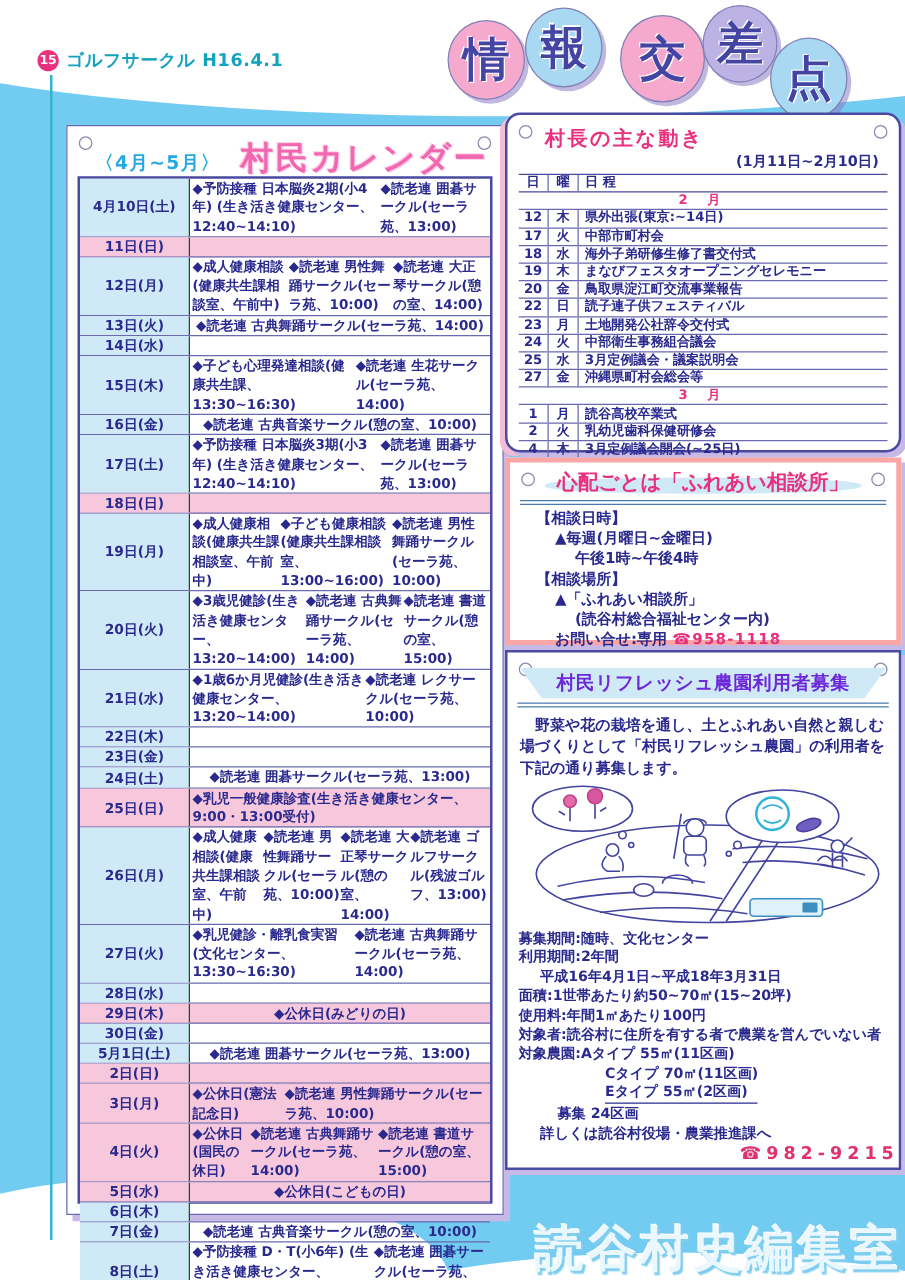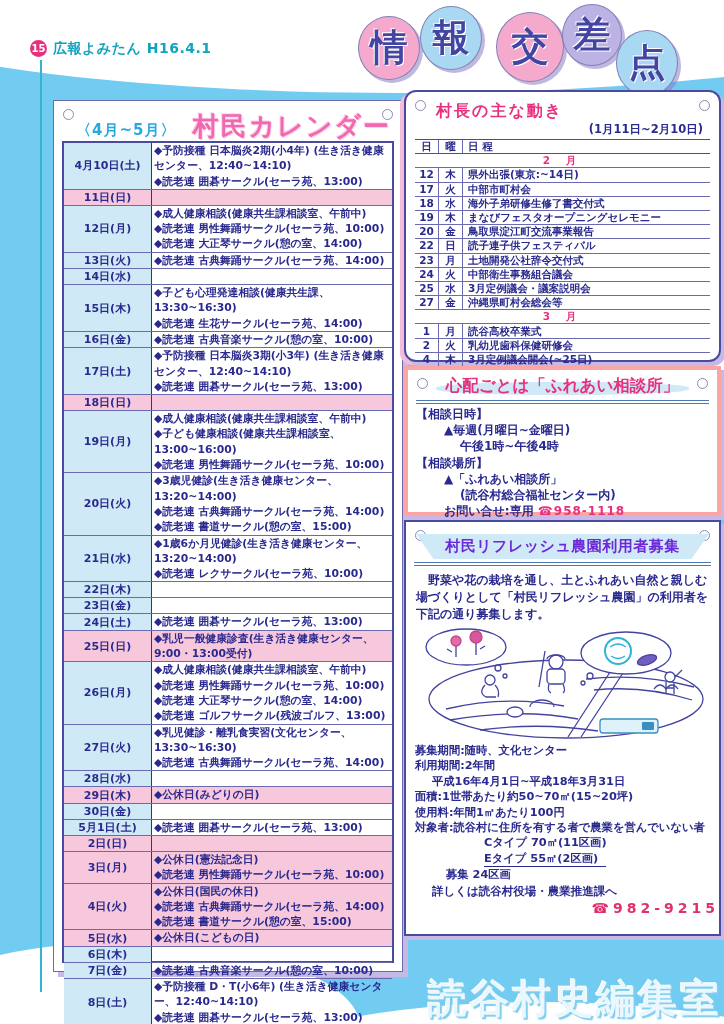--- a/index.html
+++ b/index.html
@@ -43,21 +43,21 @@
   .cal-header { display:flex; align-items:baseline; padding:8px 0 0 22px; }
   .cal-period { color:#28a8e0; font-weight:bold; font-size:15px; letter-spacing:1px; }
   .cal-title { color:#f268b0; font-weight:bold; font-size:26px; margin-left:16px; letter-spacing:2px;
     text-shadow:1px 1px 0 #fbd2e8, -1px -1px 0 #fbd2e8; }
   .cal-table { position:absolute; left:8px; right:8px; top:40px; bottom:8px; border:2px solid #4a4aa0; background:#fff; }
   .cal-row { display:flex; border-bottom:1px solid #6a6ab0; min-height:15.5px; }
   .cal-row:last-child { border-bottom:none; }
   .cal-date { flex:0 0 88px; background:#cfeaf6; border-right:1px solid #14532d;
     font-size:11px; font-weight:bold; color:#2a2a8e;
     display:flex; align-items:center; justify-content:center; }
-  .cal-events { flex:1; padding:0 2px; display:flex; flex-direction:column; justify-content:center; }
+  .cal-events { flex:1; padding:0 2px; display:flex; flex-direction:row; justify-content:center; }
   .cal-event { font-size:10.8px; font-weight:bold; color:#2a2a8e; line-height:15.3px; }
   .cal-row.holiday, .cal-row.holiday .cal-date { background:#f7c8dc; }
 
   
   .panel-mayor { position:absolute; left:404px; top:90px; width:317px; height:272px;
     background:#fff; border:2px solid #4a4aa0; border-radius:12px;
     box-shadow:4px 4px 0 #c6b9e6, -4px 3px 0 #f3bcd8; }
   .mayor-title { color:#e8317e; font-size:16px; font-weight:bold; margin:9px 0 0 30px; letter-spacing:2px; }
   .mayor-period { color:#2a2a8e; font-size:11.5px; font-weight:bold; text-align:right; margin:0 16px 2px 0; }
   .mayor-table { margin:0 9px; border-top:1.5px solid #4a4aa0; font-weight:bold; color:#2a2a8e; }
@@ -71,21 +71,21 @@
 
   
   .panel-consult { position:absolute; left:404px; top:366px; width:317px; height:150px;
     background:#fff; border:4px solid #fca5a5; box-shadow:4px 4px 0 #c6b9e6; }
   .consult-title { position:relative; margin:5px 22px 0; text-align:center;
     color:#e8317e; font-size:16.5px; font-weight:bold; z-index:1; }
   .consult-title::before { content:""; position:absolute; left:6px; right:6px; top:7px; height:13px;
     background:#cfeaf6; border-radius:45%; z-index:-1; }
   .rule { margin:3px 8px 2px; height:4px; border-top:1px solid #4a7ab0; border-bottom:1px solid #4a7ab0; }
   .c-line { font-size:12px; font-weight:bold; color:#2a2a8e; line-height:16.2px; }
-  .c-line.ind0 { padding-left:8px; } .c-line.ind1 { padding-left:36px; } .c-line.ind2 { padding-left:52px; }
+  .c-line.ind0 { padding-left:21px; } .c-line.ind1 { padding-left:36px; } .c-line.ind2 { padding-left:52px; }
   .phone { color:#e8317e; letter-spacing:1px; }
 
   
   .panel-farm { position:absolute; left:404px; top:520px; width:317px; height:416px;
     background:#fff; border:2px solid #4a4aa0; box-shadow:4px 4px 0 #c6b9e6; }
   .farm-title { margin:12px 10px 0; text-align:center; color:#6d28d9; font-size:15px; font-weight:bold;
     letter-spacing:.5px; background:#cfeaf6; padding:3px 0;
     clip-path:polygon(0 0,100% 0,94% 100%,6% 100%); }
   .farm-intro { font-size:12px; font-weight:bold; color:#2a2a8e; line-height:17px; margin:6px 10px 0; text-indent:1em; }
   .farm-illustration { display:block; margin:4px auto 2px; }
@@ -107,21 +107,21 @@
 <div class="page">
 
   <div class="bg-blue"></div>
   <div class="wave wave-top"></div>
   <div class="wave wave-right"></div>
   <div class="wave wave-b1"></div>
   <div class="wave wave-b2"></div>
   <div class="vline"></div>
 
   <div class="badge">15</div>
-  <div class="masthead">広報よみたん H16.4.1</div>
+  <div class="masthead">ゴルフサークル H16.4.1</div>
 
   <div class="balloons">
       <div class="balloon b0" style="background: rgb(245, 169, 205);">情</div>
       <div class="balloon b1" style="background: rgb(169, 217, 242);">報</div>
       <div class="balloon b2" style="background: rgb(245, 169, 205);">交</div>
       <div class="balloon b3" style="background: rgb(189, 178, 228);">差</div>
       <div class="balloon b4" style="background: rgb(169, 217, 242);">点</div>
     </div>
 
   <div class="panel-cal">
@@ -461,20 +461,21 @@
       </g>
     </svg>
 
     <div>
         <div class="f-line ind0">募集期間:随時、文化センター</div>
         <div class="f-line ind0">利用期間:2年間</div>
         <div class="f-line ind1">平成16年4月1日~平成18年3月31日</div>
         <div class="f-line ind0">面積:1世帯あたり約50~70㎡(15~20坪)</div>
         <div class="f-line ind0">使用料:年間1㎡あたり100円</div>
         <div class="f-line ind0 hang">対象者:読谷村に住所を有する者で農業を営んでいない者</div>
+        <div class="f-line ind0">対象農園:Aタイプ 55㎡(11区画)</div>
         <div class="f-line ind2">Cタイプ 70㎡(11区画)</div>
         <div class="f-line ind2 uline">Eタイプ 55㎡(2区画)</div>
         <div class="f-line ind3">募集 24区画</div>
       </div>
     <div class="farm-contact">詳しくは読谷村役場・農業推進課へ</div>
     <div class="farm-phone">☎982-9215</div>
   </div>
 
   <div class="footer-title">読谷村史編集室</div>
 

